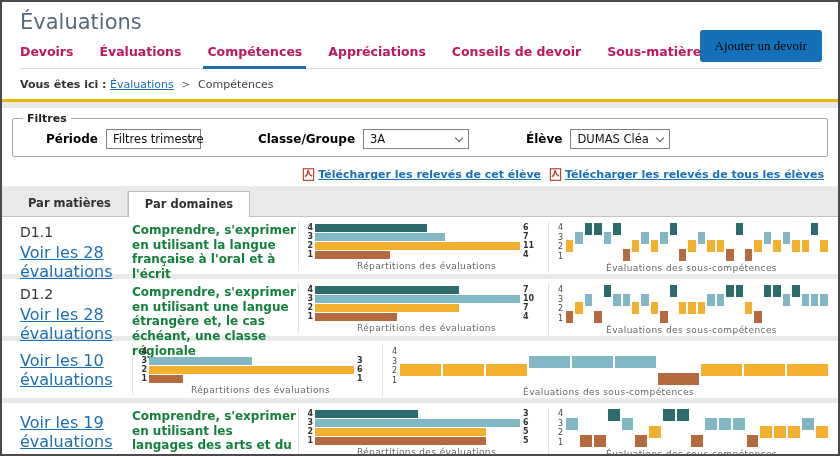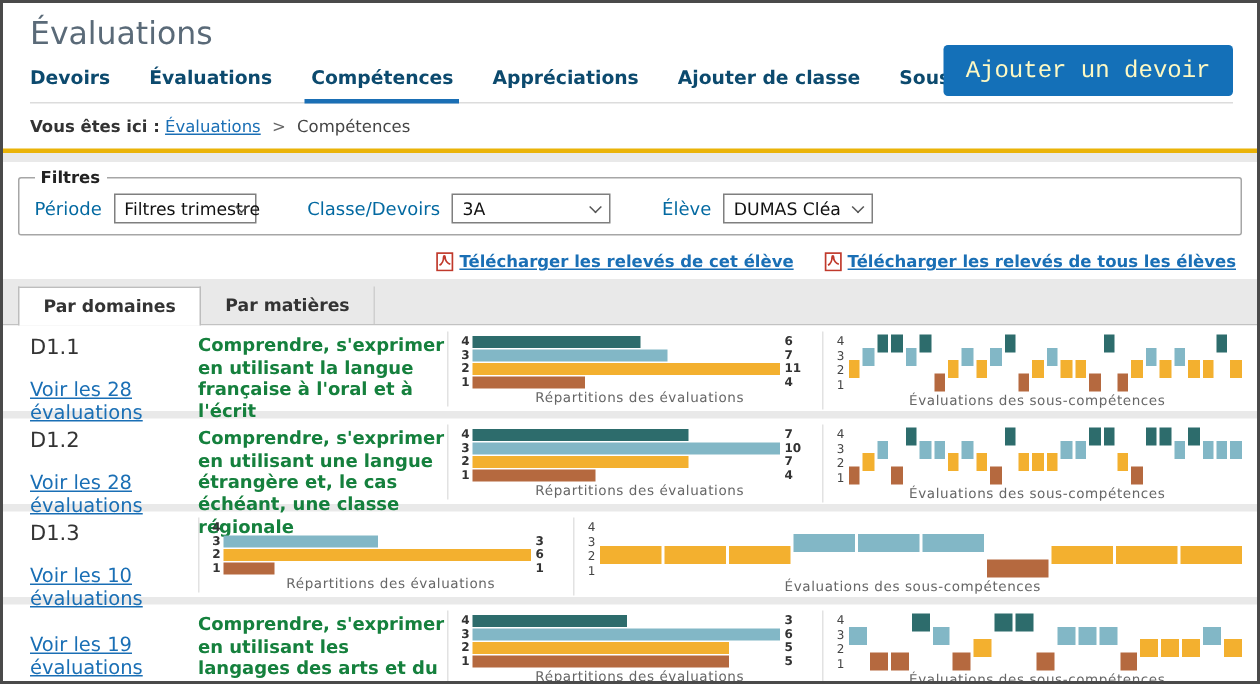--- a/index.html
+++ b/index.html
@@ -13,70 +13,70 @@
     background: #fff;
     overflow: hidden;
     position: relative;
   }
   
   .header { padding: 8px 16px 0 18px; background: #fff; }
   .page-title { font-size: 21px; font-weight: normal; color: #5a6a78; margin-bottom: 10px; }
   .nav-row { position: relative; border-bottom: 1px solid #dcdcdc; }
   .nav-tabs { display: flex; gap: 26px; padding-bottom: 9px; }
   .nav-tabs a {
-    font-size: 12.5px; font-weight: bold; color: #0c4a6e;
+    font-size: 12.5px; font-weight: bold; color: #be185d;
     text-decoration: none; position: relative; white-space: nowrap;
   }
   .nav-tabs a.active::after {
     content: ""; position: absolute; left: -4px; right: -4px; bottom: -10px;
     height: 3px; background: #1a6fb5;
   }
   .add-btn {
     position: absolute; right: 0; top: -14px;
-    background: #1470b8; color: #fef9c3; border: none; border-radius: 3px;
-    font-size: 16px; padding: 8px 15px; cursor: pointer;
-    font-family: Liberation Mono, monospace;
+    background: #1470b8; color: #000000; border: none; border-radius: 3px;
+    font-size: 13px; padding: 8px 15px; cursor: pointer;
+    font-family: Liberation Serif, serif;
   }
   
   .breadcrumb {
     padding: 9px 16px 8px 18px; font-size: 11px; color: #444;
     border-bottom: 3px solid #eab308; background: #fff;
   }
   .breadcrumb .bc-prefix { font-weight: bold; color: #333; }
   .breadcrumb a { color: #1a6fb5; }
   .breadcrumb .bc-sep { color: #666; margin: 0 4px; }
   .gap { height: 6px; background: #e9e9e9; }
   
   .filters-wrap { background: #fff; padding: 4px 10px 7px 10px; }
   fieldset.filters {
     border: 1px solid #a6a6a6; border-radius: 2px;
     padding: 4px 10px 7px 10px;
   }
   fieldset.filters legend { font-size: 11px; font-weight: bold; color: #222; padding: 0 4px; }
   .filter-row { display: flex; align-items: center; gap: 10px; }
   .filter-group { display: flex; align-items: center; gap: 8px; }
   .filter-group + .filter-group { margin-left: 24px; }
-  .filter-label { font-size: 12px; font-weight: normal; color: #0369a1; white-space: nowrap; }
+  .filter-label { font-size: 12px; font-weight: bold; color: #000000; white-space: nowrap; margin-left: 23px; }
   .fake-select {
     position: relative; height: 20px; background: #fff;
     border: 1px solid #7f7f7f; font-size: 11.5px; color: #111;
     padding: 2px 20px 0 6px; cursor: pointer; white-space: nowrap;
   }
   .fake-select .chev {
     position: absolute; right: 6px; top: 5px; width: 6px; height: 6px;
     border-right: 1.5px solid #555; border-bottom: 1.5px solid #555;
     transform: rotate(45deg);
   }
   .sel-periode { width: 95px; }
   .sel-classe  { width: 106px; }
   .sel-eleve   { width: 100px; }
   
   .links-row {
     background: #fff; display: flex; justify-content: flex-end; align-items: center;
-    gap: 20px; padding: 4px 14px 5px 0;
+    gap: 8px; padding: 4px 14px 5px 0;
   }
   .dl-link { display: flex; align-items: center; gap: 3px; }
   .dl-link a { font-size: 11px; font-weight: bold; color: #1a6fb5; }
   
   .tabstrip {
     background: #e9e9e9; padding: 5px 0 0 10px;
     border-bottom: 1px solid #c2c2c2; display: flex;
   }
   .vtab {
     font-size: 11.5px; font-weight: bold; color: #333;
@@ -88,21 +88,21 @@
   }
   .vtab.inactive { border-right: 1px solid #cfcfcf; }
   
   .content { background: #e9e9e9; height: 100%; }
   .domain-row {
     background: #fff; display: flex; padding: 4px 6px 2px 18px;
     margin-bottom: 5px; height: 57px; align-items: flex-start;
   }
   .col-code { width: 112px; padding-top: 3px; }
   .code { font-size: 14px; color: #333; }
-  .see-link { font-size: 13px; color: #1a6fb5; display: inline-block; margin-top: 13px; text-decoration: underline; }
+  .see-link { font-size: 16px; color: #1a6fb5; display: inline-block; margin-top: 3px; text-decoration: underline; }
   .col-desc {
     width: 166px; font-size: 12px; font-weight: bold; color: #15803d;
     line-height: 1.22; padding-top: 2px;
   }
   .col-bars { width: 250px; border-left: 1px solid #e2e2e2; padding: 2px 0 0 6px; }
   .bar-line { display: flex; align-items: center; height: 9px; }
   .bar-lbl { width: 8px; font-size: 8px; font-weight: bold; color: #333; text-align: right; margin-right: 2px; }
   .bar-track { width: 205px; height: 8px; position: relative; }
   .bar-fill { height: 8px; }
   .bar-val { font-size: 8px; font-weight: bold; color: #333; margin-left: 3px; }
@@ -125,21 +125,21 @@
 <div class="window">
 
   <div class="header">
     <div class="page-title">Évaluations</div>
     <div class="nav-row">
       <div class="nav-tabs">
         <a style="text-decoration:none">Devoirs</a>
         <a style="text-decoration:none">Évaluations</a>
         <a class="active" style="text-decoration:none">Compétences</a>
         <a style="text-decoration:none">Appréciations</a>
-        <a style="text-decoration:none">Ajouter de classe</a>
+        <a style="text-decoration:none">Conseils de devoir</a>
         <a style="text-decoration:none">Sous-matières</a>
       </div>
       <button class="add-btn">Ajouter un devoir</button>
     </div>
   </div>
 
   <div class="breadcrumb">
     <span class="bc-prefix">Vous êtes ici :</span>
     <a>Évaluations</a>
     <span class="bc-sep">&gt;</span>
@@ -153,21 +153,21 @@
       <legend>Filtres</legend>
       <div class="filter-row">
         <div class="filter-group">
           <span class="filter-label">Période</span>
           <div class="fake-select sel-periode">
             <span>Filtres trimestre</span>
             <span class="chev"></span>
           </div>
         </div>
         <div class="filter-group">
-          <span class="filter-label">Classe/Devoirs</span>
+          <span class="filter-label">Classe/Groupe</span>
           <div class="fake-select sel-classe">
             <span>3A</span>
             <span class="chev"></span>
           </div>
         </div>
         <div class="filter-group">
           <span class="filter-label">Élève</span>
           <div class="fake-select sel-eleve">
             <span>DUMAS Cléa</span>
             <span class="chev"></span>
@@ -188,22 +188,22 @@
     <span class="dl-link">
       <svg width="13" height="13" viewBox="0 0 14 14">
         <rect x="1.5" y="0.8" width="11" height="12.5" fill="#ffffff" stroke="#c0392b" stroke-width="1.2"></rect>
         <path d="M3.2 9.5 C5.2 8.5 6.2 5.5 6.2 3.6 C6.2 2.6 7.2 2.6 7.2 3.6 C7.2 6.2 9.2 8.2 11 8.8" stroke="#c0392b" fill="none" stroke-width="1.3"></path>
       </svg>
       <a>Télécharger les relevés de tous les élèves</a>
     </span>
   </div>
 
   <div class="tabstrip">
+    <div class="vtab inactive">Par matières</div>
     <div class="vtab active">Par domaines</div>
-    <div class="vtab inactive">Par matières</div>
   </div>
 
   <div class="content" id="rows">
       <div class="domain-row">
         <div class="col-code"><div class="code">D1.1</div><a class="see-link">Voir les 28 évaluations</a></div>
         <div class="col-desc">Comprendre, s'exprimer en utilisant la langue française à l'oral et à l'écrit</div>
         <div class="col-bars">
           <div class="bar-line">
             <span class="bar-lbl">4</span>
             <div class="bar-track">
@@ -346,21 +346,21 @@
               <div class="mini-block" style="background: rgb(45, 108, 108); margin-bottom: 25.8px;"></div>
               <div class="mini-block" style="background: rgb(130, 183, 198); margin-bottom: 17.2px;"></div>
               <div class="mini-block" style="background: rgb(130, 183, 198); margin-bottom: 17.2px;"></div>
               <div class="mini-block" style="background: rgb(130, 183, 198); margin-bottom: 17.2px;"></div>
             </div>
           </div>
           <div class="chart-caption">Évaluations des sous-compétences</div>
         </div>
       </div>
       <div class="domain-row">
-        <div class="col-code"><div class="code">D1.3</div><a class="see-link">Voir les 10 évaluations</a></div>
+        <div class="col-code"><a class="see-link">Voir les 10 évaluations</a></div>
         <div class="col-bars">
           <div class="bar-line">
             <span class="bar-lbl">4</span>
             <div class="bar-track">
               <div class="bar-fill" style="width: 0%; background: rgb(45, 108, 108);"></div>
             </div>
             <span class="bar-val"></span>
           </div>
           <div class="bar-line">
             <span class="bar-lbl">3</span>

